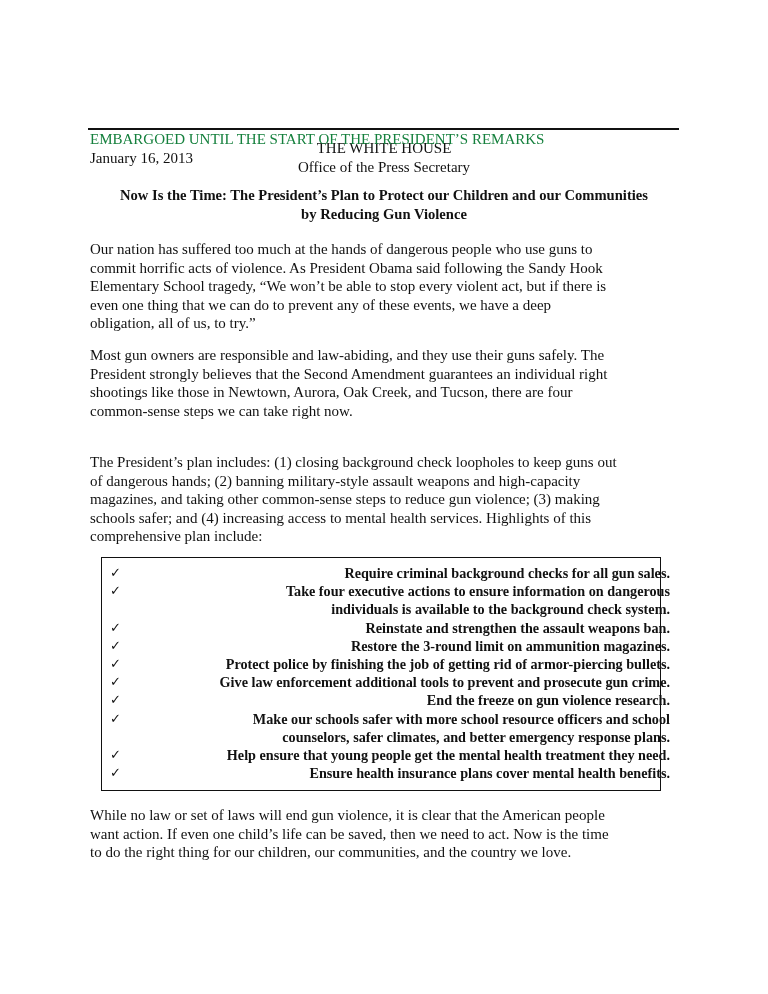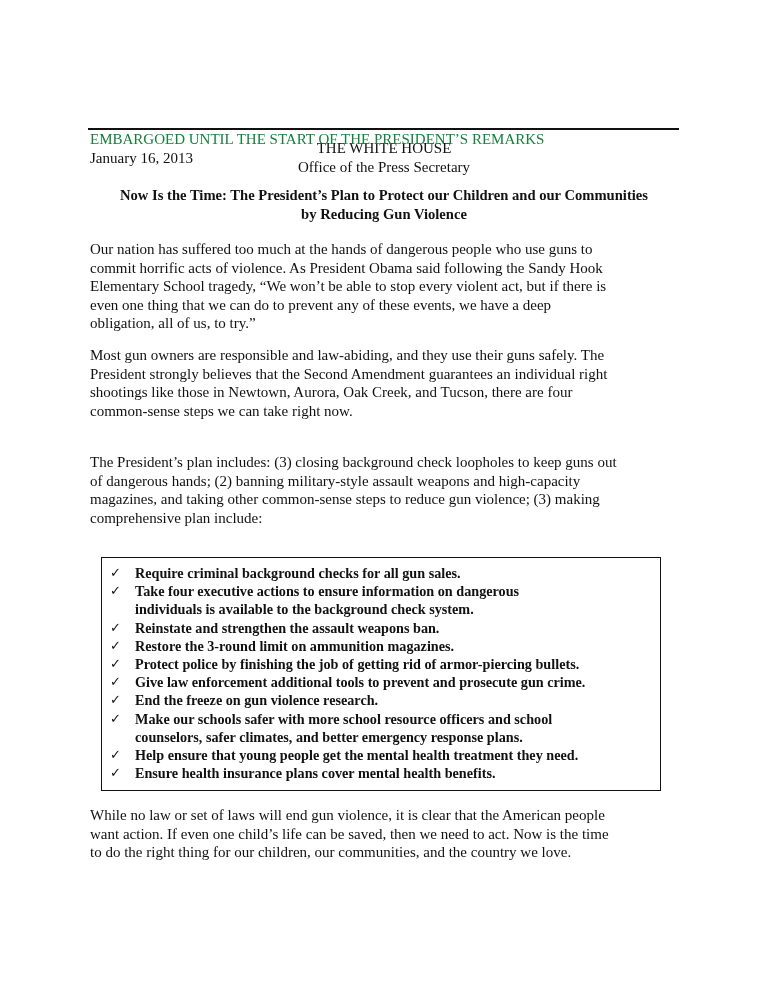--- a/index.html
+++ b/index.html
@@ -16,21 +16,21 @@
     .para { position: absolute; left: 90px; width: 600px; font-size: 15px; line-height: 18.5px; }
     .para .ln { display: block; white-space: nowrap; }
     .p1 { top: 240px; }
     .p2 { top: 346px; }
     .p3 { top: 453px; }
     .p4 { top: 806px; }
     .box { position: absolute; left: 101px; top: 557px; width: 560px; height: 234px; border: 1.3px solid #111111; box-sizing: border-box; }
     .bullets { position: absolute; left: 110px; top: 564px; width: 560px; margin: 0; padding: 0; list-style: none; font-weight: bold; font-size: 14.2px; line-height: 18.2px; }
     .bullets li { position: relative; padding-left: 25px; }
     .bullets li .chk { position: absolute; left: 0; top: 0; font-weight: normal; font-size: 13px; }
-    .bullets li .ln { display: block; white-space: nowrap; }
+    .bullets li .ln { display: block; white-space: nowrap; text-align: right; }
   </style>
 </head>
 <body>
 
 <div class="page">
 
   <div class="header-title l1">THE WHITE HOUSE</div>
   <div class="header-title l2">Office of the Press Secretary</div>
   <div class="rule"></div>
   <div class="embargo">EMBARGOED UNTIL THE START OF THE PRESIDENT’S REMARKS</div>
@@ -50,23 +50,24 @@
   </div>
 
   <div class="para p2">
     <span class="ln">Most gun owners are responsible and law-abiding, and they use their guns safely.  The</span>
     <span class="ln">President strongly believes that the Second Amendment guarantees an individual right</span>
     <span class="ln">shootings like those in Newtown, Aurora, Oak Creek, and Tucson, there are four</span>
     <span class="ln">common-sense steps we can take right now.</span>
   </div>
 
   <div class="para p3">
-    <span class="ln">The President’s plan includes: (3) closing background check loopholes to keep guns out</span>
+    <span class="ln">The President’s plan includes: (1) closing background check loopholes to keep guns out</span>
     <span class="ln">of dangerous hands; (2) banning military-style assault weapons and high-capacity</span>
     <span class="ln">magazines, and taking other common-sense steps to reduce gun violence; (3) making</span>
+    <span class="ln">schools safer; and (4) increasing access to mental health services. Highlights of this</span>
     <span class="ln">comprehensive plan include:</span>
   </div>
 
   <div class="box"></div>
   <ul class="bullets">
     <li>
       <span class="chk">✓</span>
       <span class="ln">Require criminal background checks for all gun sales.</span>
     </li>
     <li>

